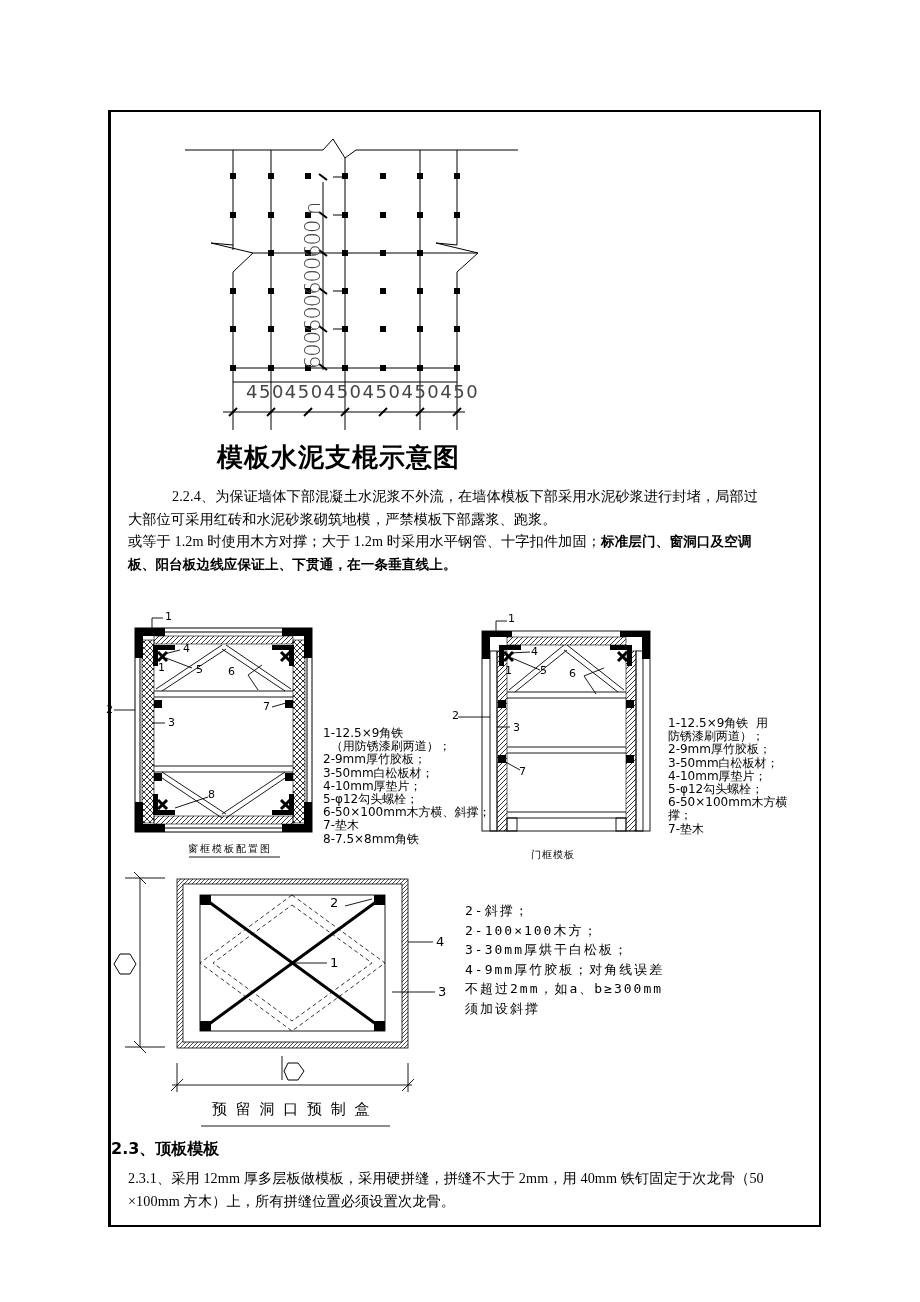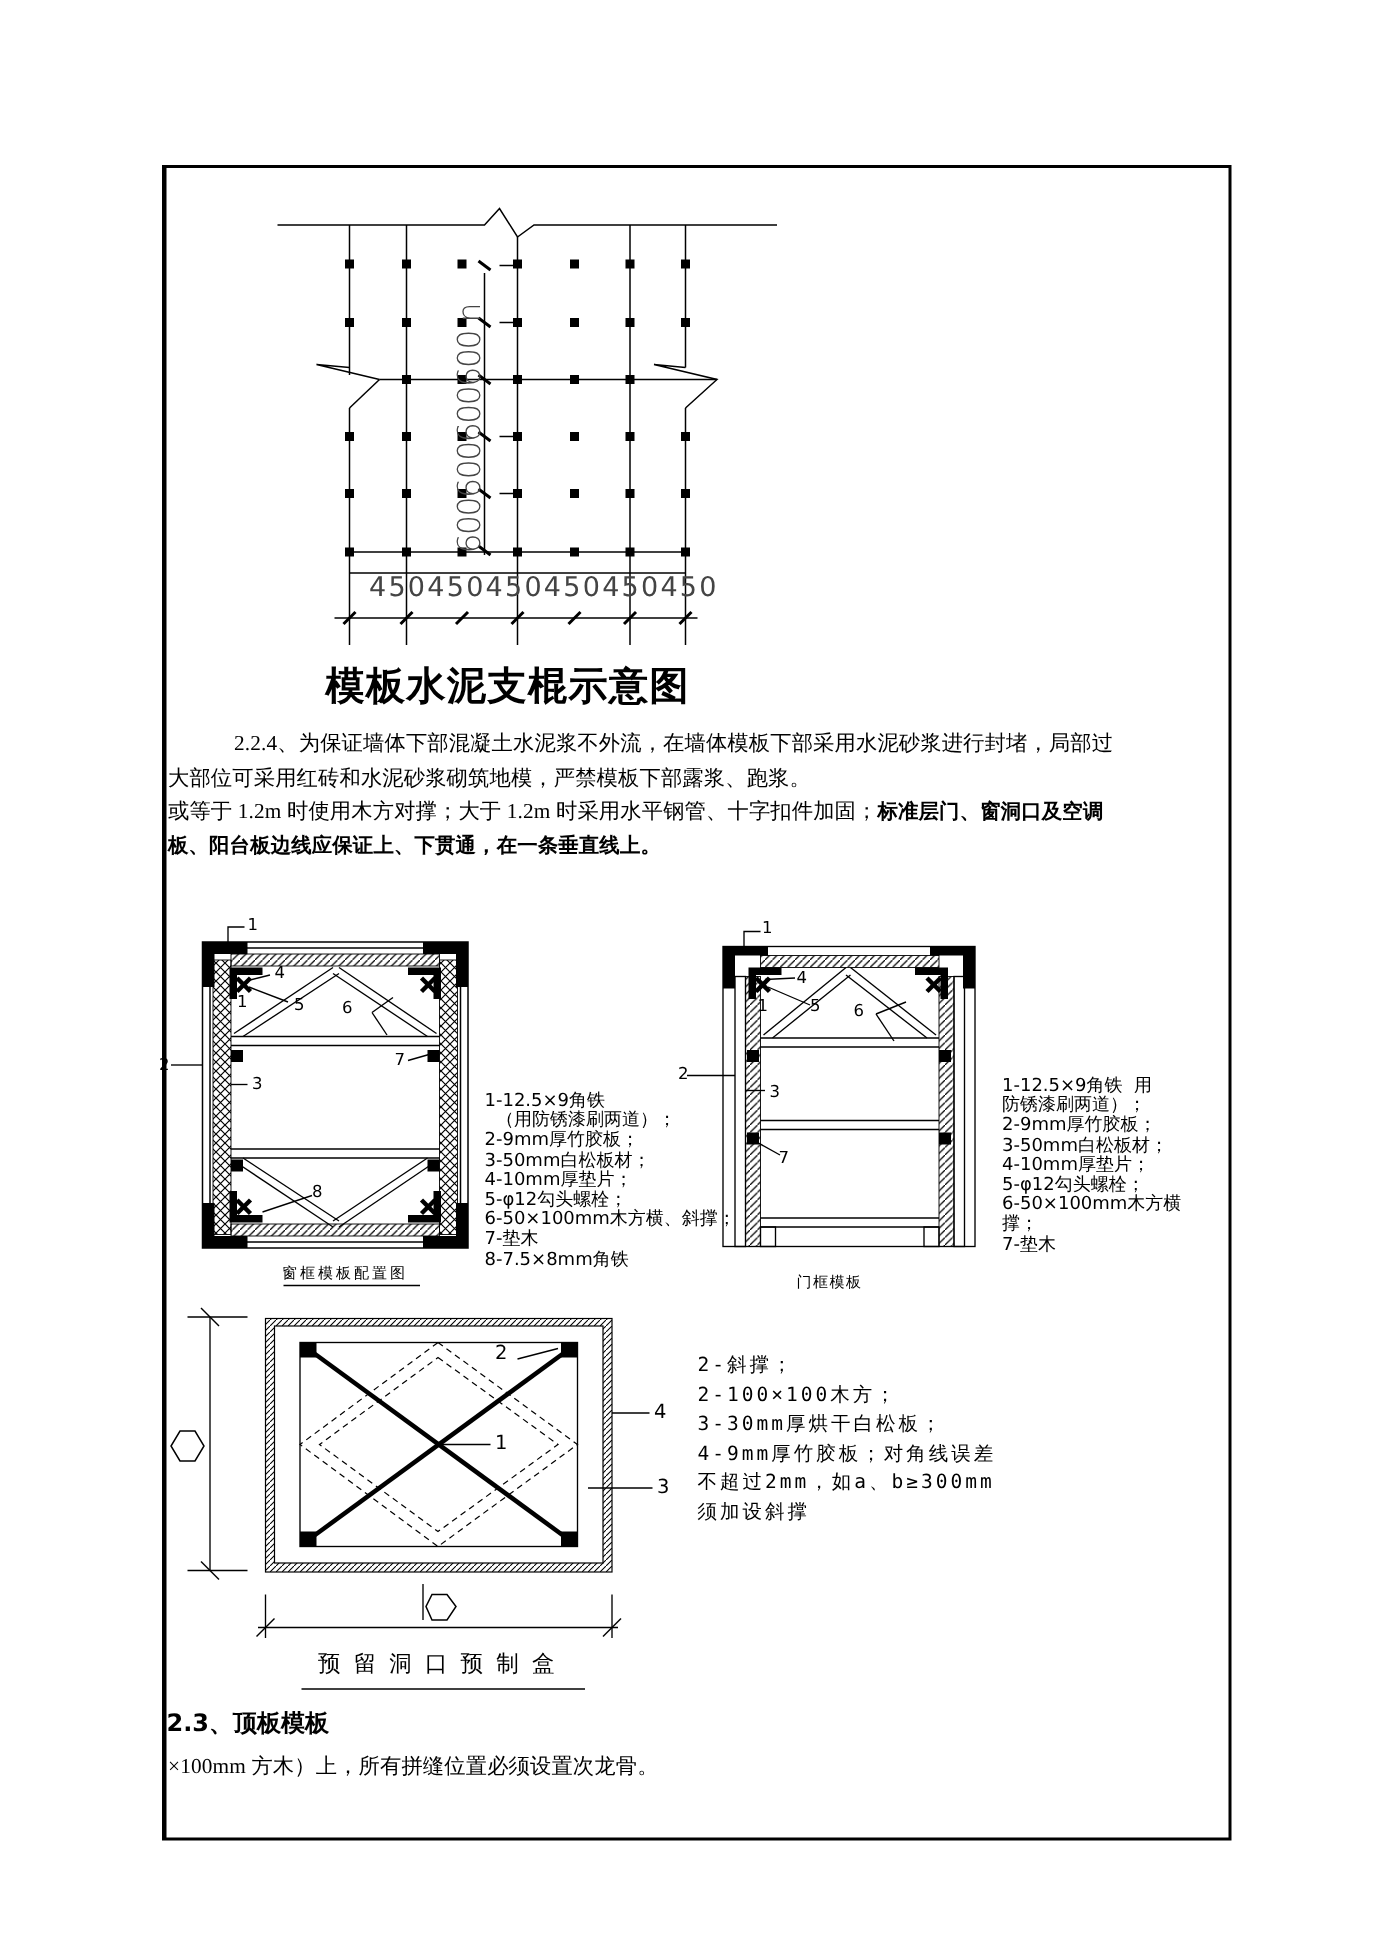--- a/index.html
+++ b/index.html
@@ -3,21 +3,21 @@
 <meta charset="utf-8">
 <style>
   html, body { margin:0; padding:0; background:#ffffff; }
   body { width:920px; height:1302px; position:relative; overflow:hidden;
          font-family:"DejaVu Serif","Liberation Serif",serif; color:#000; }
   .frame { position:absolute; left:108px; top:110px; width:713px; height:1117px;
            border-top:2px solid #000; border-right:2px solid #000; border-bottom:2px solid #000;
            border-left:3px solid #000; box-sizing:border-box; }
   .abs { position:absolute; }
   svg { position:absolute; overflow:visible; }
-  .para { position:absolute; left:112px; width:708px; font-size:14.2px; line-height:22.5px;
+  .para { position:absolute; left:128px; width:708px; font-size:14.2px; line-height:22.5px;
           font-family:"Liberation Serif","DejaVu Serif",serif; letter-spacing:0.1px; }
   .para .ind { display:inline-block; width:44px; }
   .ul { font-weight:bold; font-family:"DejaVu Sans","Liberation Sans",sans-serif; font-size:13.6px; }
   .fig-title { font-family:Liberation Sans, sans-serif; font-weight:bold; font-size:26px; letter-spacing:1px; }
   .cap { font-family:"DejaVu Sans",sans-serif; font-size:10px; letter-spacing:2px; }
   .legend { font-family:"DejaVu Sans",sans-serif; font-size:12px; line-height:13.2px; }
   .legend2 { font-family:"DejaVu Sans Mono","Liberation Mono",monospace; font-size:13px; line-height:19.5px; letter-spacing:2px; }
   .heading { font-family:"DejaVu Sans","Liberation Sans",sans-serif; font-weight:bold; font-size:16px; }
   .lbl { font-family:"DejaVu Sans",sans-serif; font-size:11px; }
 </style>
@@ -367,14 +367,15 @@
     <div>2-100×100木方；</div>
     <div>3-30mm厚烘干白松板；</div>
     <div>4-9mm厚竹胶板；对角线误差</div>
     <div>不超过2mm，如a、b≥300mm</div>
     <div>须加设斜撑</div>
   </div>
 </div>
 
 <div class="abs heading" style="left:111px;top:1139px;">2.3、顶板模板</div>
 <div class="para" style="top:1167px;">
+  <div style="white-space:nowrap;">2.3.1、采用 12mm 厚多层板做模板，采用硬拼缝，拼缝不大于 2mm，用 40mm 铁钉固定于次龙骨（50</div>
   <div>×100mm 方木）上，所有拼缝位置必须设置次龙骨。</div>
 </div>
 
 </body></html>

